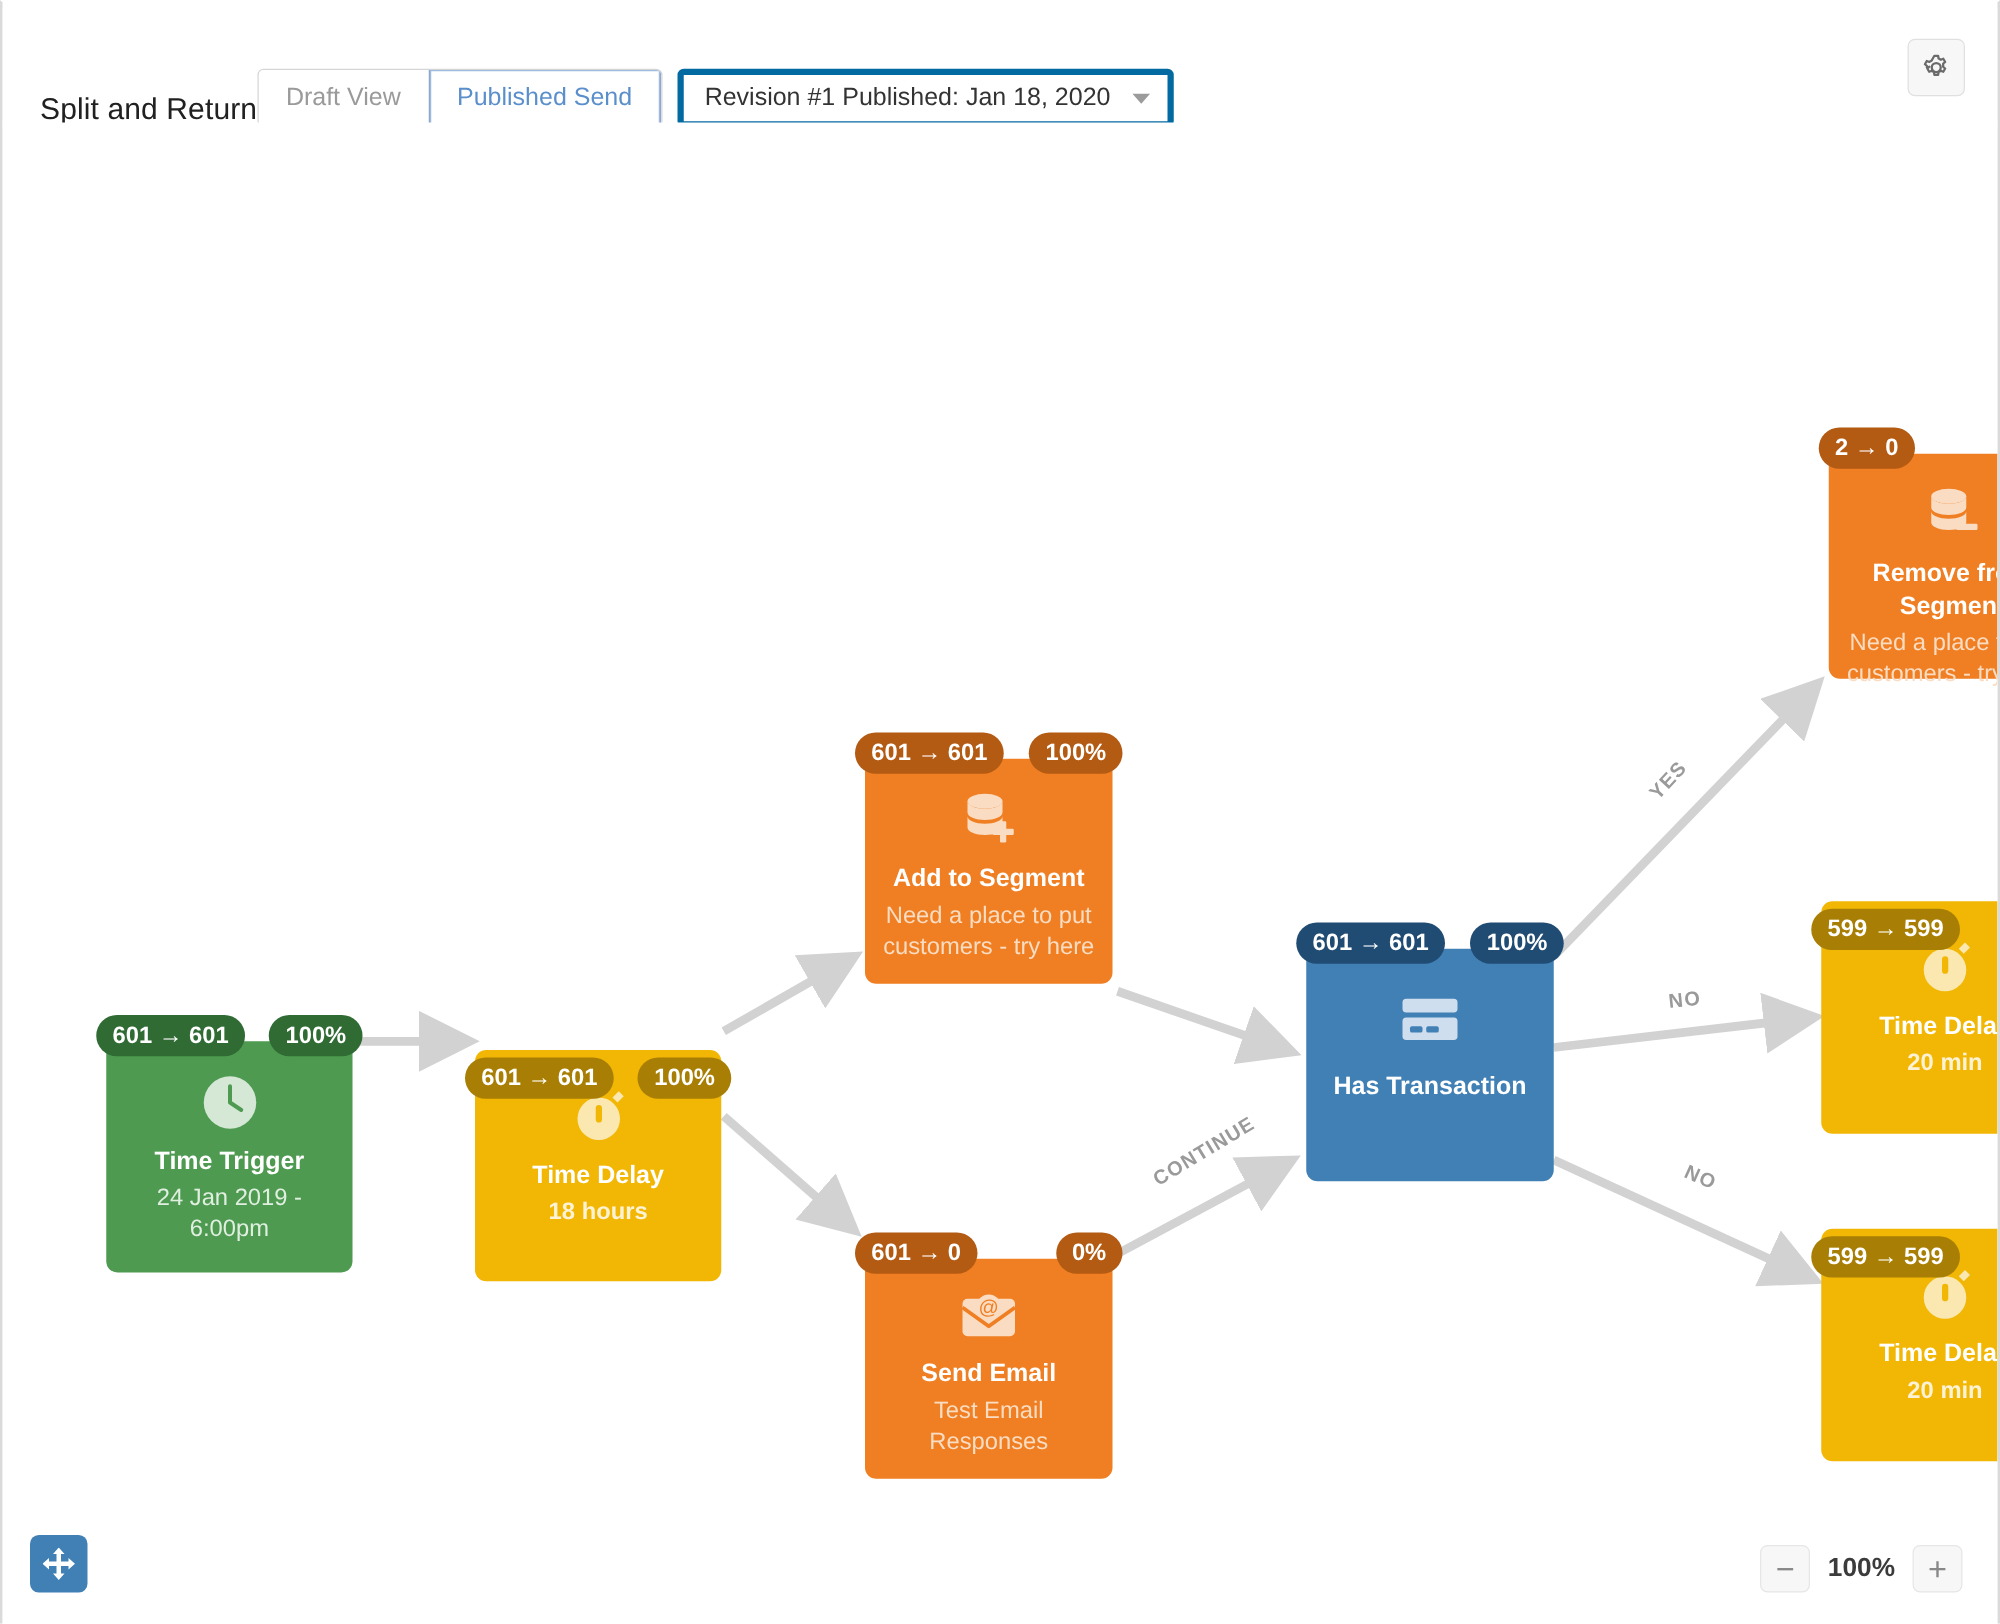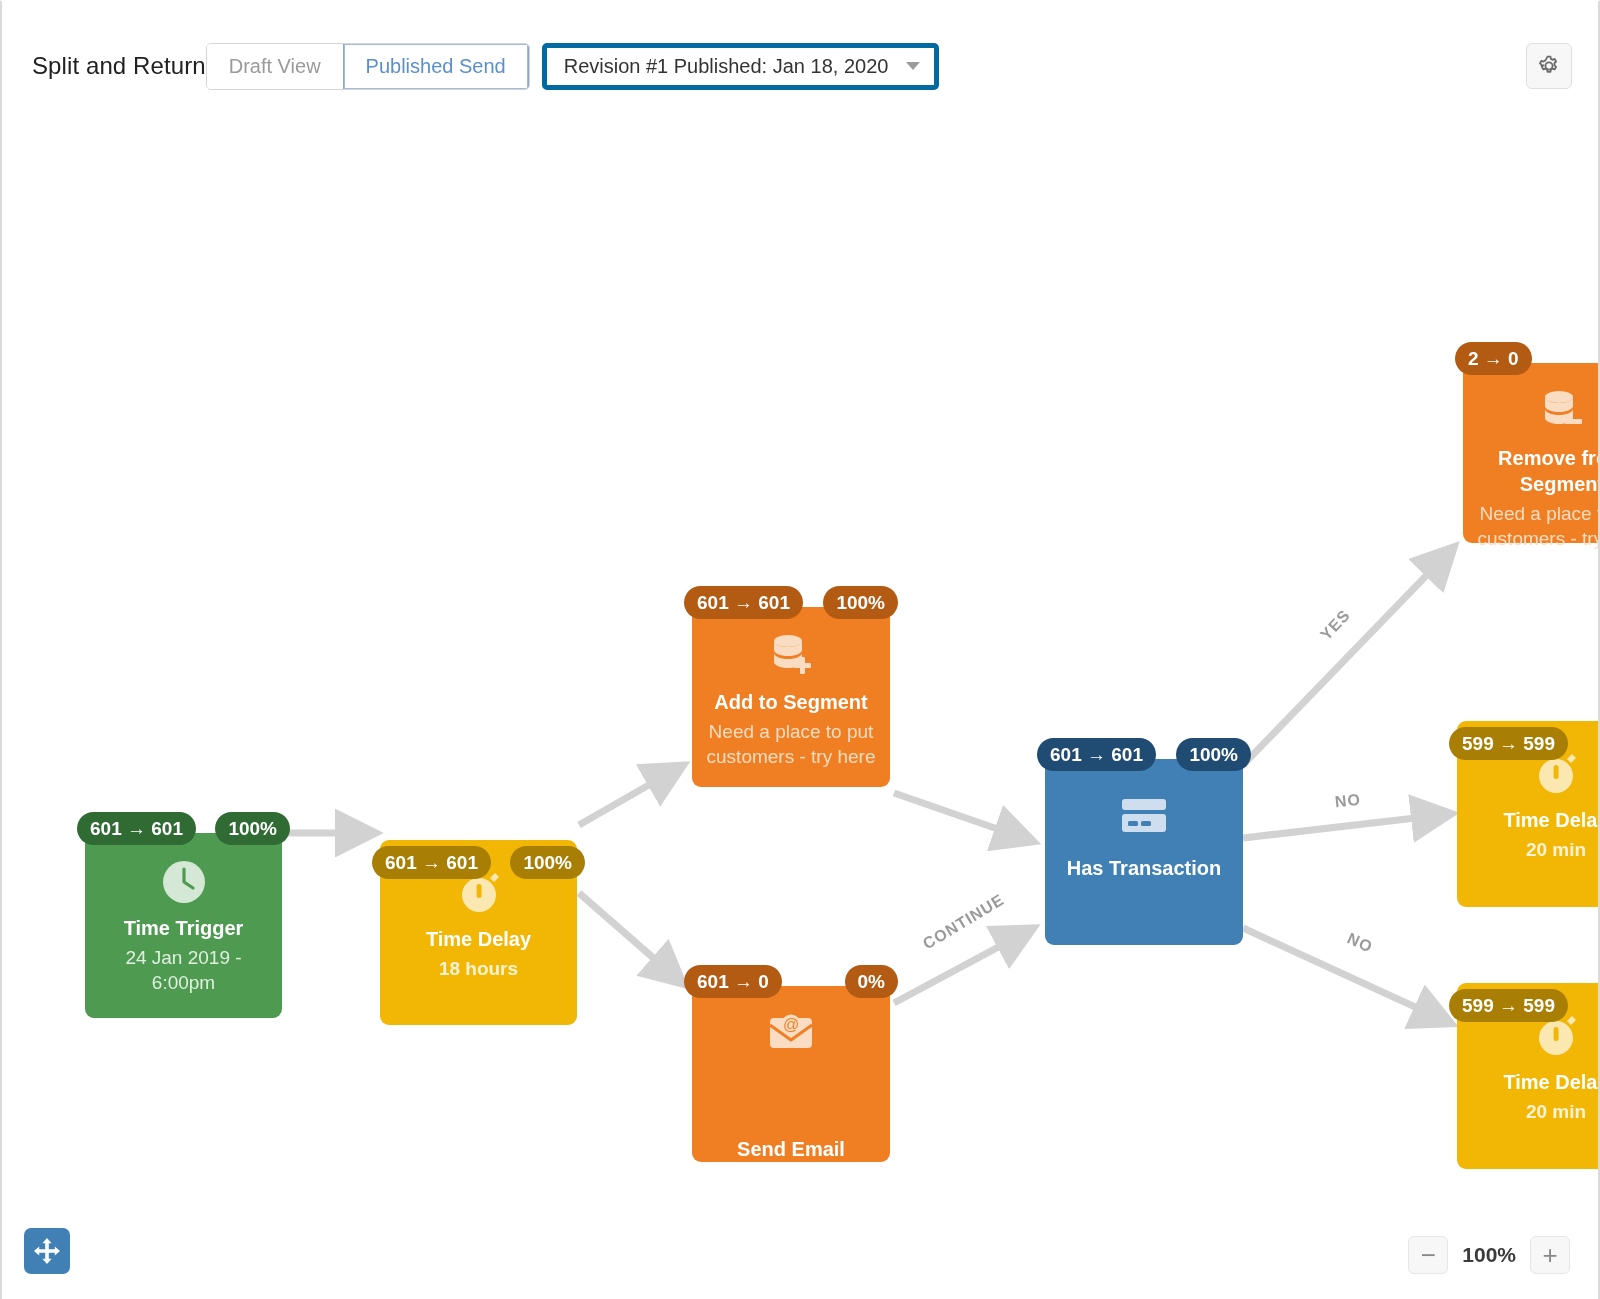--- a/index.html
+++ b/index.html
@@ -14,23 +14,23 @@
     width: 1600px; height: 1299px;
     background: #ffffff;
     border-left: 2px solid #dadada;
     border-right: 2px solid #dadada;
     border-top: 2px solid #ffffff;
     overflow: hidden;
   }
 
   
   #header {
-    position: absolute; left: 0; top: 16px;
+    position: absolute; left: 0; top: 4px;
     width: 100%; height: 96px;
-    display: flex; align-items: center;
+    display: flex; align-items: flex-end;
     padding: 0 26px 0 30px;
     background: #ffffff;
   }
   #page-title {
     font-size: 24px; font-weight: 400; color: #212121;
     letter-spacing: .1px; white-space: nowrap;
   }
   .seg-group {
     display: flex; 
     border: 1px solid #d5d5d5; border-radius: 5px;
@@ -246,32 +246,33 @@
           <path d="M7 8 v9 c0 3.3 6.3 6 14 6 s14-2.7 14-6 V8 c0 3.3-6.3 6-14 6 S7 11.3 7 8z" fill="#fadcc2"></path>
           <path d="M7 20 v9 c0 3.3 6.3 6 14 6 s14-2.7 14-6 v-9 c0 3.3-6.3 6-14 6 S7 23.3 7 20z" fill="#fadcc2"></path>
           <rect x="33" y="24" width="5" height="17" rx="1" fill="#fadcc2"></rect>
           <rect x="27" y="30" width="17" height="5" rx="1" fill="#fadcc2"></rect>
         </svg>
       </div>
       <div class="node-title">Add to Segment</div>
       <div class="node-sub">Need a place to put customers - try here</div>
     </div>
 
-    <div class="node n-orange" style="left:690px; top:888px; width:198px; height:176px;justify-content:space-between;">
+    <div class="node n-orange" style="left:690px; top:909px; width:198px; height:176px;">
       <div class="badge left">601 → 0</div>
       <div class="badge right">0%</div>
       <div class="node-icon">
         <svg width="50" height="42" viewBox="0 0 50 42">
           <rect x="4" y="6" width="42" height="30" rx="4" fill="#fadcc2"></rect>
           <path d="M4 13 L25 28 L46 13" fill="none" stroke="#ef7f22" stroke-width="3" stroke-linejoin="round"></path>
           <circle cx="25" cy="12" r="9.5" fill="#fadcc2"></circle>
           <text x="25" y="18" font-size="16" font-family="Liberation Sans, sans-serif" fill="#ef7f22" text-anchor="middle">@</text>
         </svg>
       </div>
       <div class="node-title">Send Email</div>
+      <div class="node-sub">Test Email Responses</div>
     </div>
 
     <div class="node n-blue" style="left:1043px; top:661px; width:198px; height:186px;">
       <div class="badge left">601 → 601</div>
       <div class="badge right">100%</div>
       <div class="node-icon" style="margin-top:38px;">
         <svg width="50" height="40" viewBox="0 0 50 40">
           <rect x="3" y="2" width="44" height="11" rx="3" fill="#cfdeee"></rect>
           <rect x="3" y="17" width="44" height="18" rx="3" fill="#cfdeee"></rect>
           <rect x="9" y="24" width="10" height="5" rx="1.5" fill="#4180b5"></rect>

